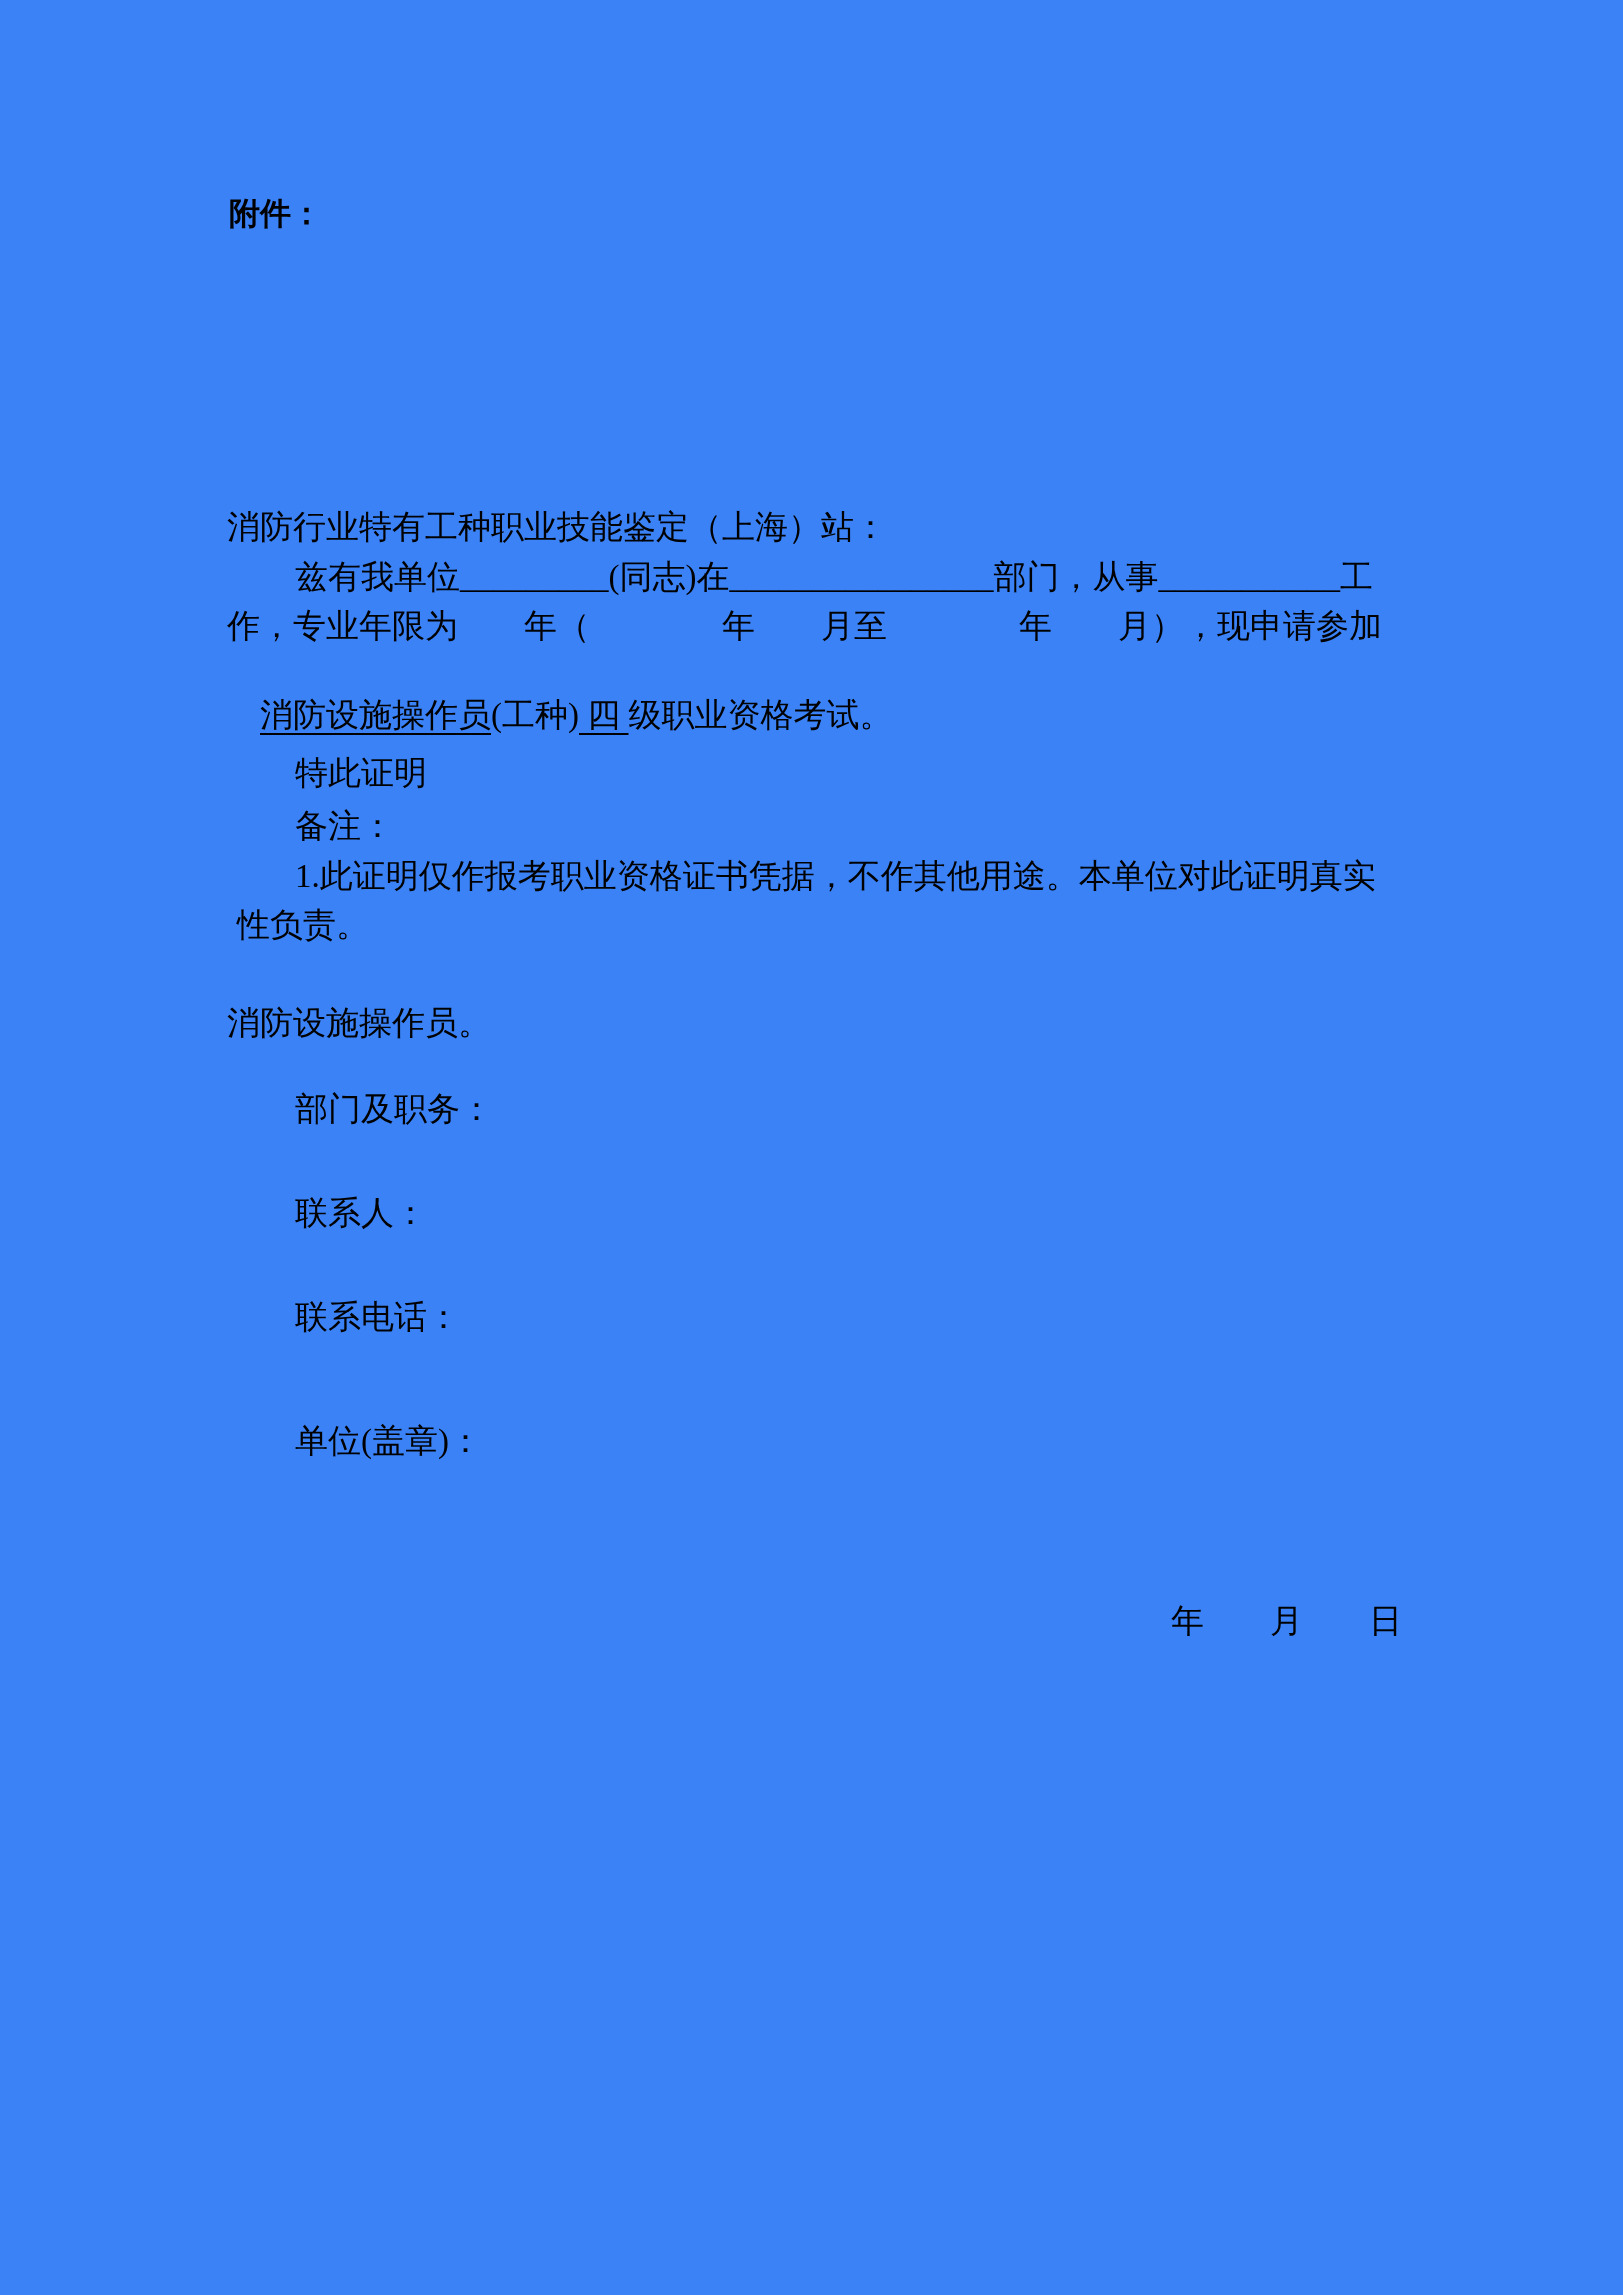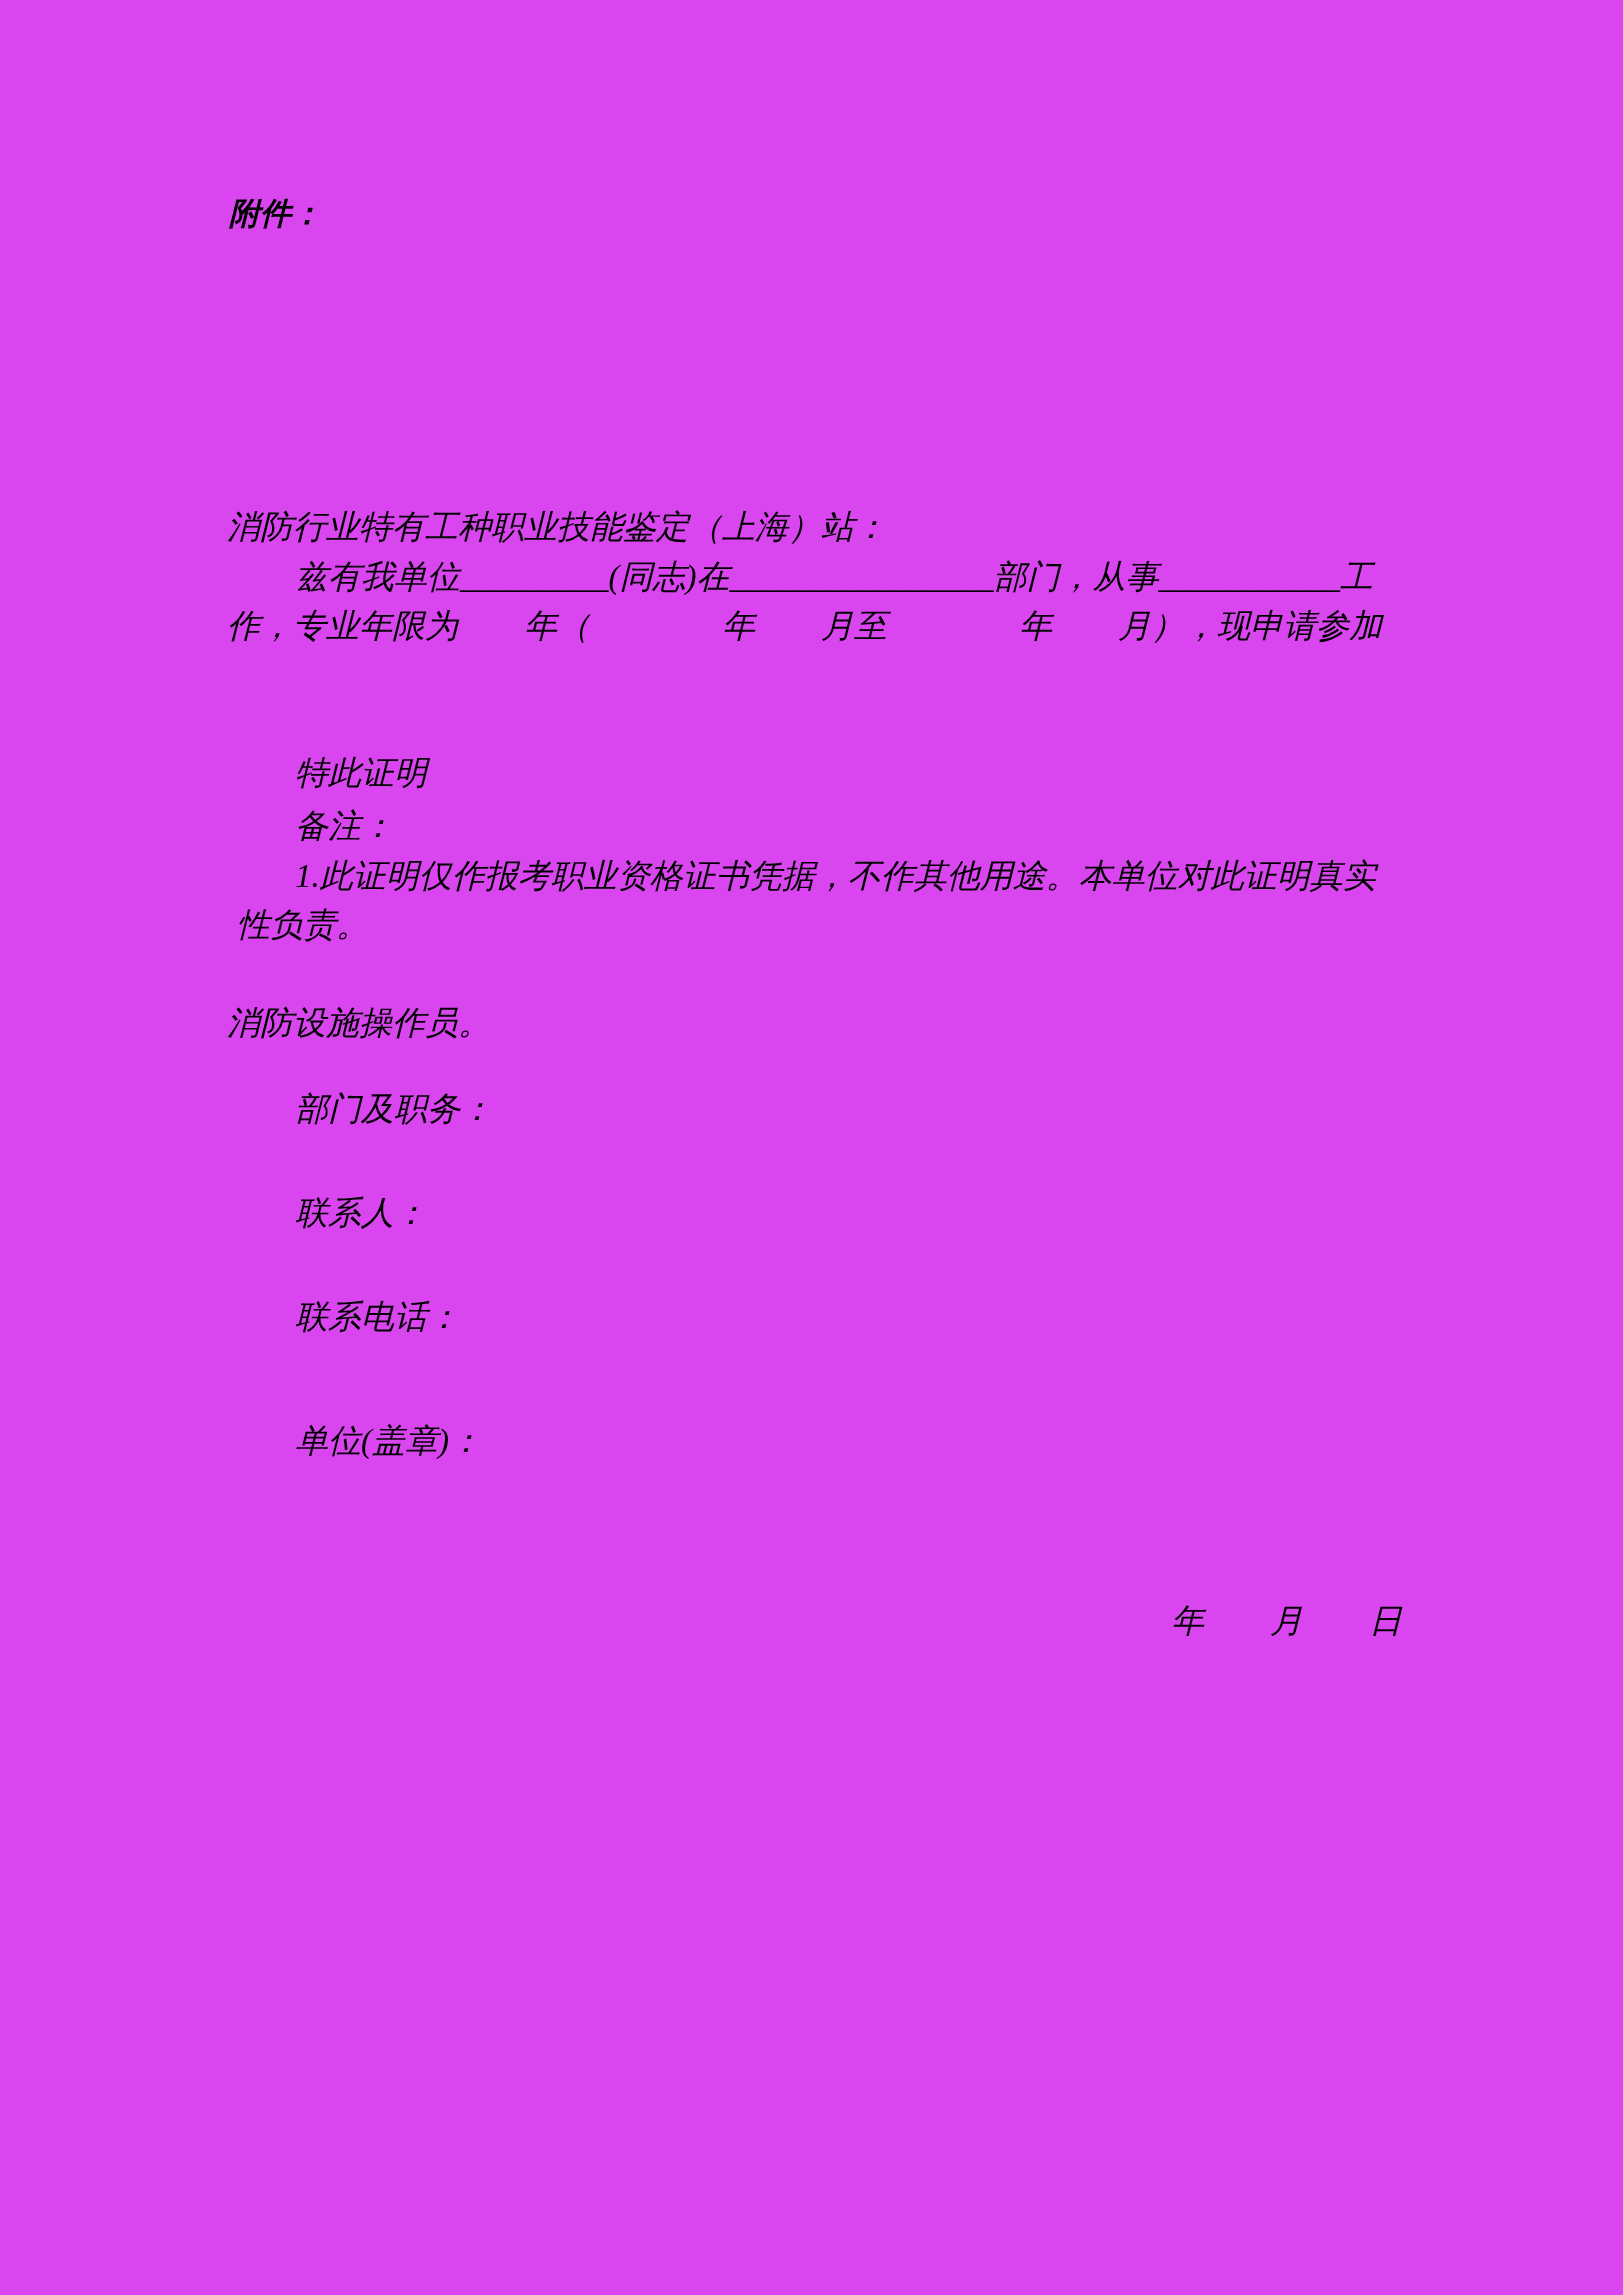--- a/index.html
+++ b/index.html
@@ -1,25 +1,24 @@
 <!DOCTYPE html>
 <html style="font-size:10.5px"><head>
 <meta charset="utf-8">
 <style>
   * { margin: 0; padding: 0; box-sizing: border-box; }
   html, body { background: #ffffff; }
   .page {
     position: relative;
     width: 1623px;
     height: 2295px;
-    background: #d946ef;
+    background: #3b82f6;
     color: #000000;
     font-family: "Liberation Serif", "DejaVu Serif", serif;
     overflow: hidden;
-    font-style: italic;
   }
   .line {
     position: absolute;
     font-size: 33px;
     line-height: 1.2;
     white-space: pre;
     color: #000000;
   }
   .attachment {
     font-size: 31px;
@@ -43,20 +42,23 @@
 
   <div class="line attachment" style="left:229px; top:195px;">附件：</div>
 
 
   <div class="line" style="left:227px; top:508px;">消防行业特有工种职业技能鉴定（上海）站：</div>
 
   <div class="line" style="left:227px; top:607px;">作，专业年限为　　年（　　　　年　　月至　　　　年　　月），现申请参加</div>
 
   <div class="line" style="left:295px; top:558px;">兹有我单位_________(同志)在________________部门，从事___________工</div>
 
+  <div class="line" style="left:227px; top:656px;">
+    <span class="u">消防设施操作员</span><span>(工种)</span><span class="u"> 四 </span><span>级职业资格考试。</span>
+  </div>
 
   <div class="line" style="left:295px; top:754px;">特此证明</div>
 
   <div class="line" style="left:295px; top:807px;">备注：</div>
 
   <div class="line" style="left:295px; top:857px;">1.此证明仅作报考职业资格证书凭据，不作其他用途。本单位对此证明真实</div>
 
   <div class="line" style="left:227px; top:906px;margin-left:10px;">性负责。</div>
 
 

